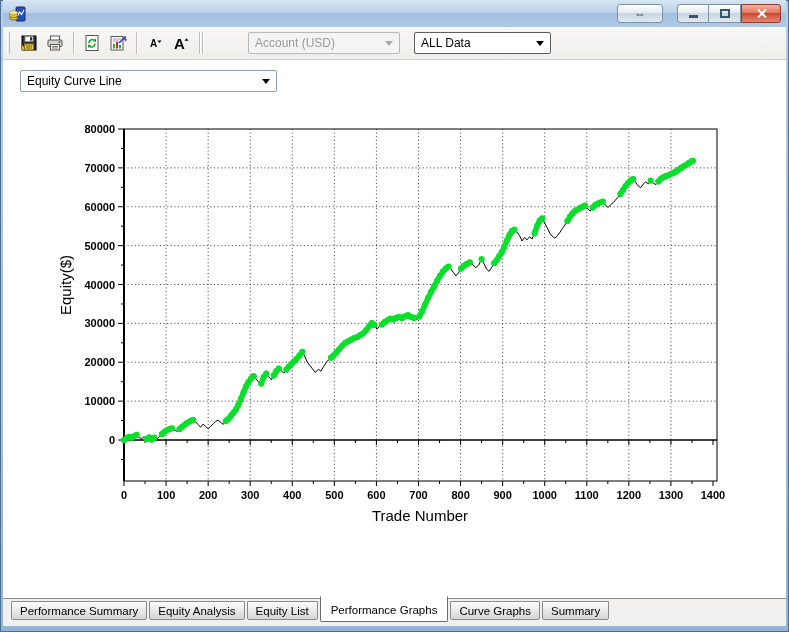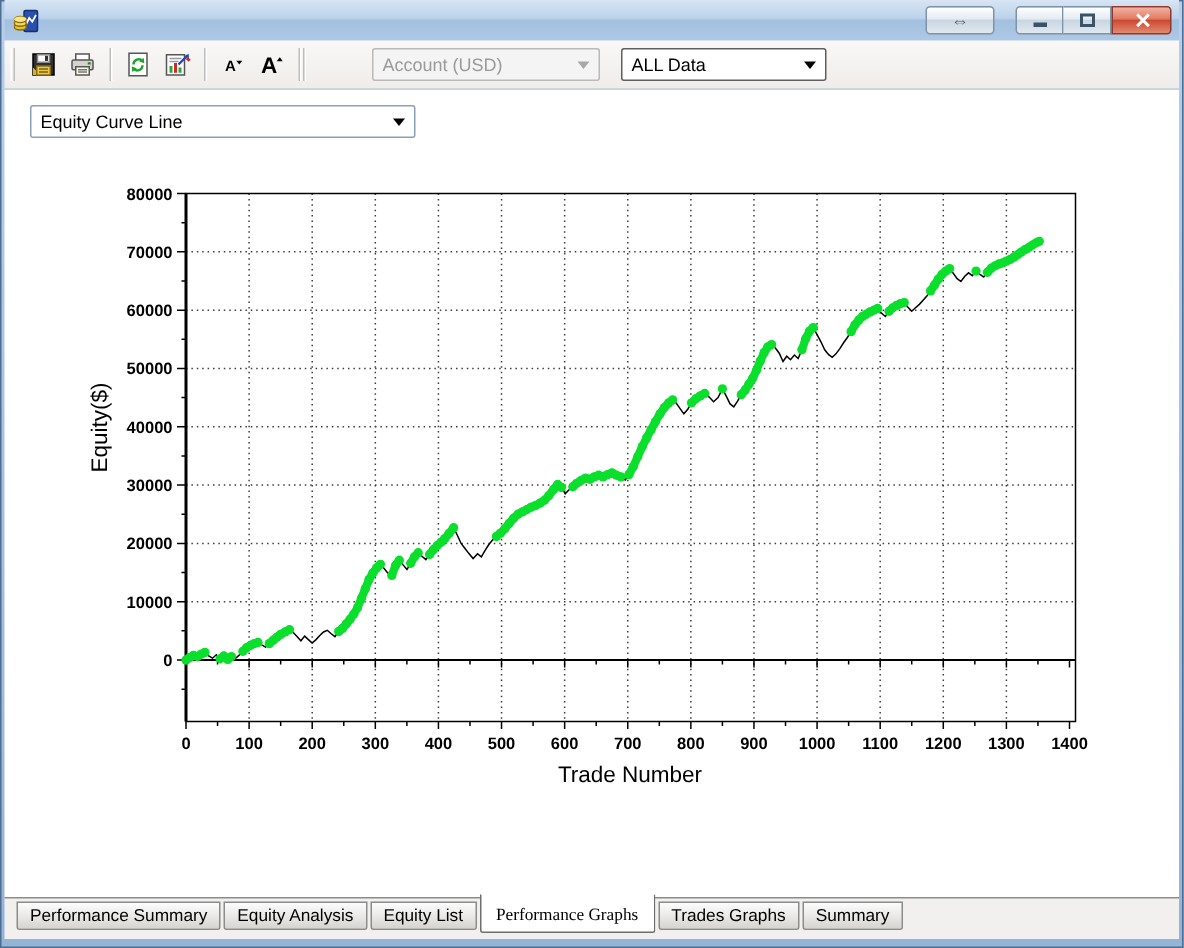--- a/index.html
+++ b/index.html
@@ -51,21 +51,21 @@
                    font-size:13px; font-weight:bold; color:#000; line-height:15px; }
   svg.chart { display:block; margin-top:5px; }
   
   .tabstrip { height:28px; background:#f1f0ef; border-top:1px solid #8c8c8c;
               display:flex; align-items:flex-start; padding-left:8px; position:relative; }
   .tab { margin-top:2px; height:19px; line-height:18px; padding:0 8px; font-size:11.5px;
          color:#000; background:linear-gradient(180deg,#fcfcfc,#e6e5e3 60%,#d5d4d1);
          border:1px solid #8c8c8c; border-radius:0 0 2px 2px; margin-right:2px; white-space:nowrap; }
   .tab.active { position:relative; z-index:2; margin-top:-3px; height:26px; line-height:27px;
                 background:#fff; border:1px solid #6e6e6e; border-top:1px solid #fff;
-                border-radius:0 0 2px 2px; padding:0 10px;font-family:Liberation Serif, serif; }
+                border-radius:0 0 2px 2px; padding:0 10px; }
 </style>
 </head>
 <body>
 
 <div class="frame">
 
   <div class="titlebar">
     <svg class="app-icon" viewBox="0 0 17 16">
       <rect x="7" y="1" width="9" height="14" rx="1" fill="#2a4fae" stroke="#16306e"></rect>
       <polyline points="8.5,10 10.5,6 12.5,8.5 15,4" fill="none" stroke="#fff" stroke-width="1.2"></polyline>
@@ -464,16 +464,16 @@
       <text id="xlabel" x="417" y="424" text-anchor="middle" font-size="15" fill="#000">Trade Number</text>
       <text id="ylabel" x="68" y="188" text-anchor="middle" font-size="15" fill="#000" transform="rotate(-90 68 188)">Equity($)</text>
     </svg>
   </div>
 
   <div class="tabstrip">
     <span class="tab">Performance Summary</span>
     <span class="tab">Equity Analysis</span>
     <span class="tab">Equity List</span>
     <span class="tab active">Performance Graphs</span>
-    <span class="tab">Trades Graphs</span>
+    <span class="tab">Curve Graphs</span>
     <span class="tab">Summary</span>
   </div>
 </div>
 
 </body></html>

